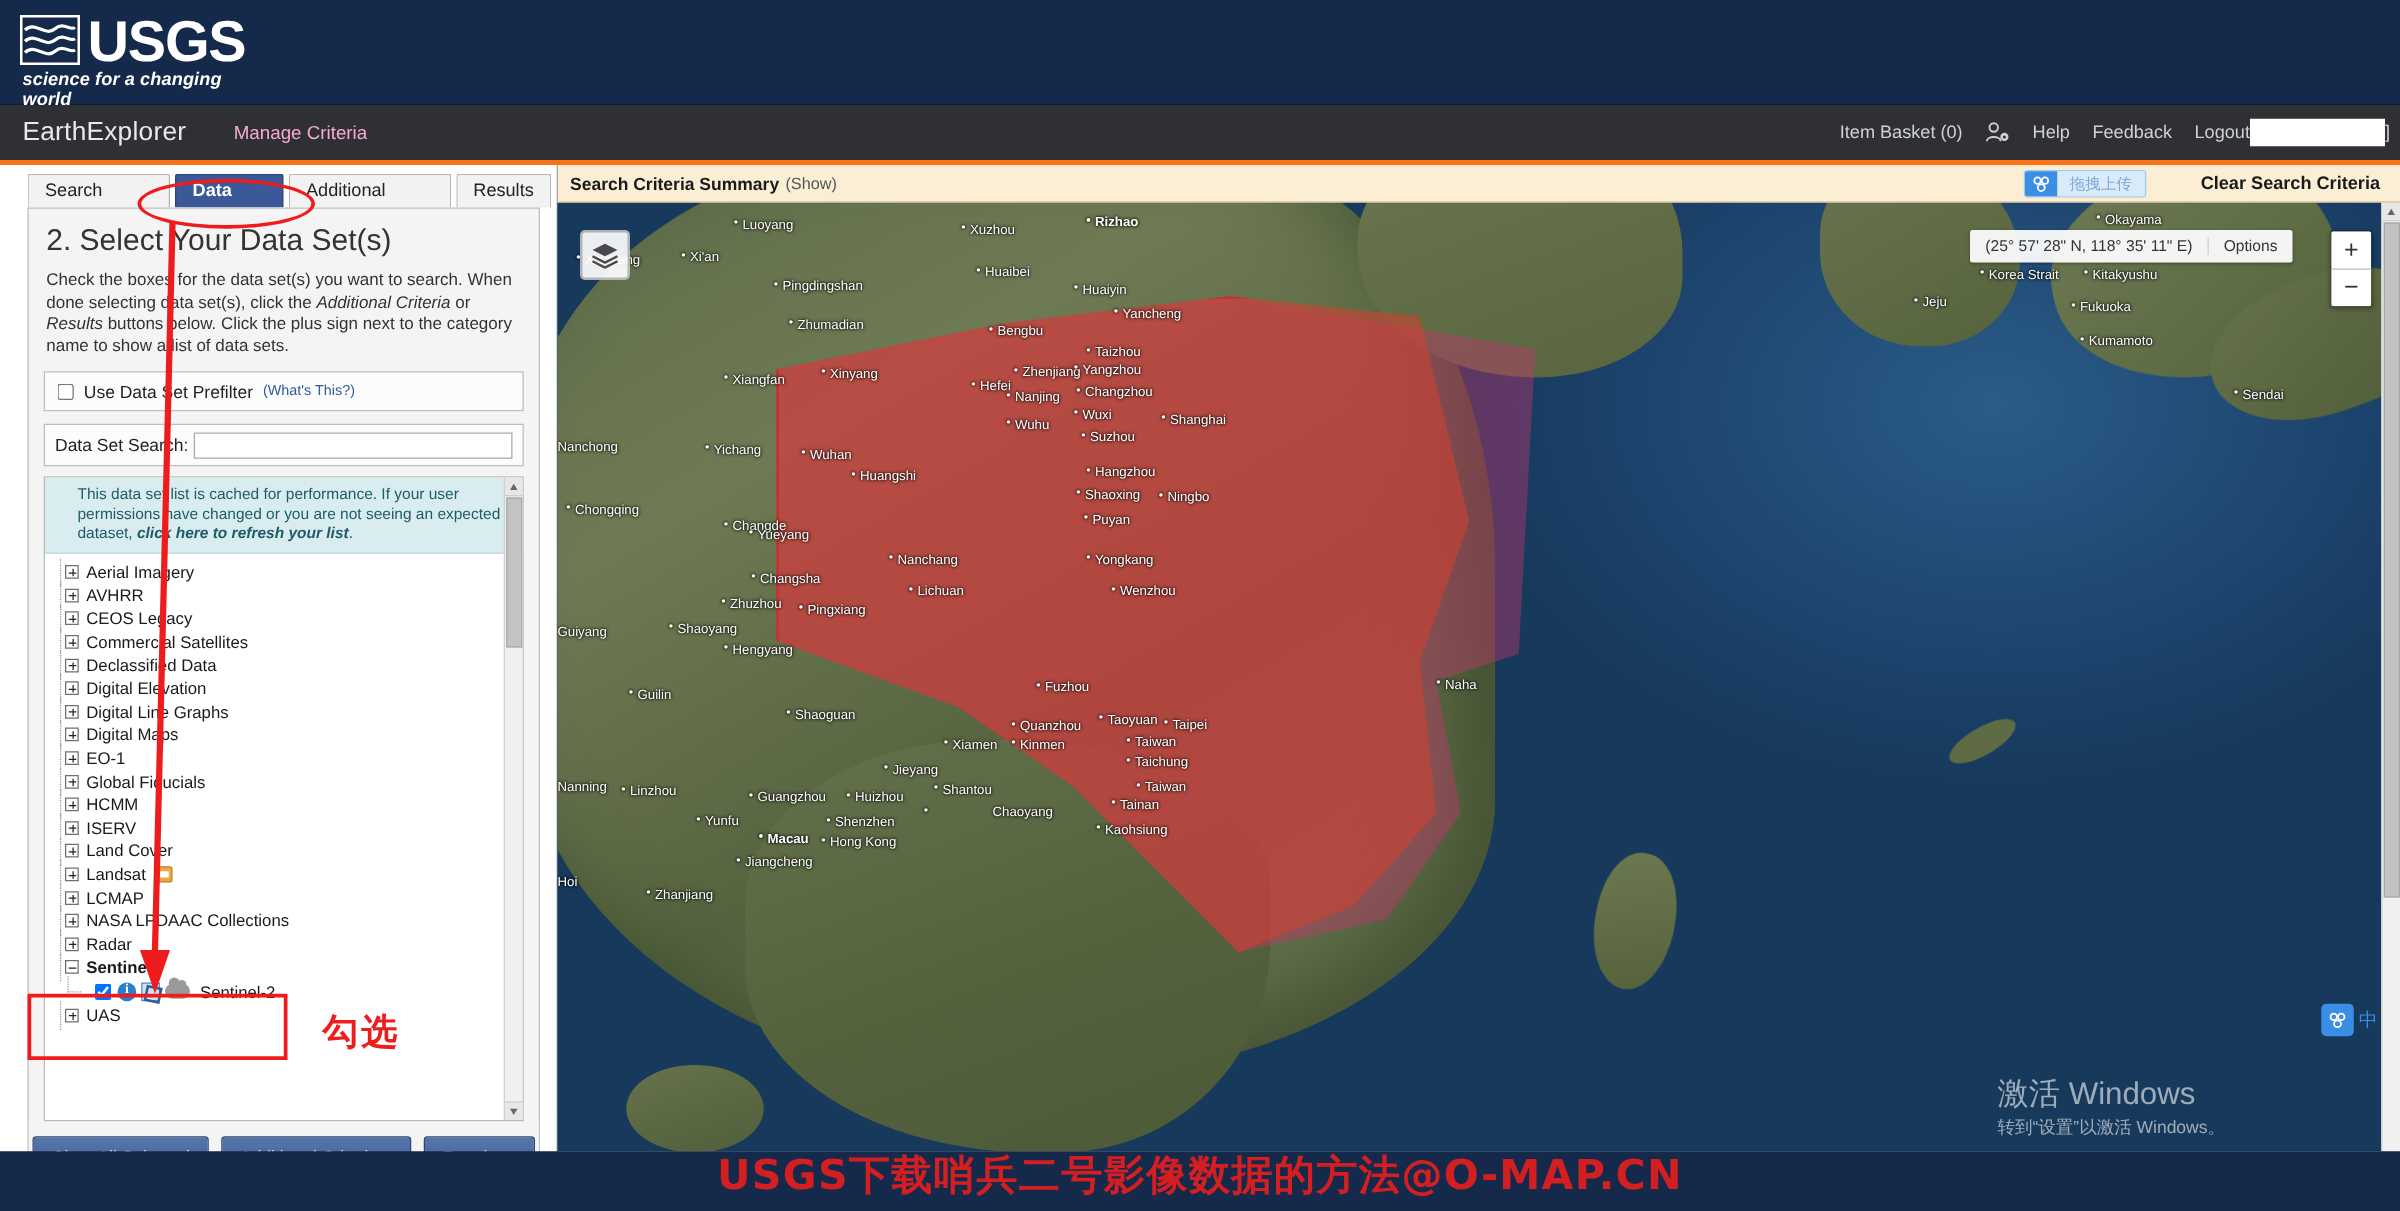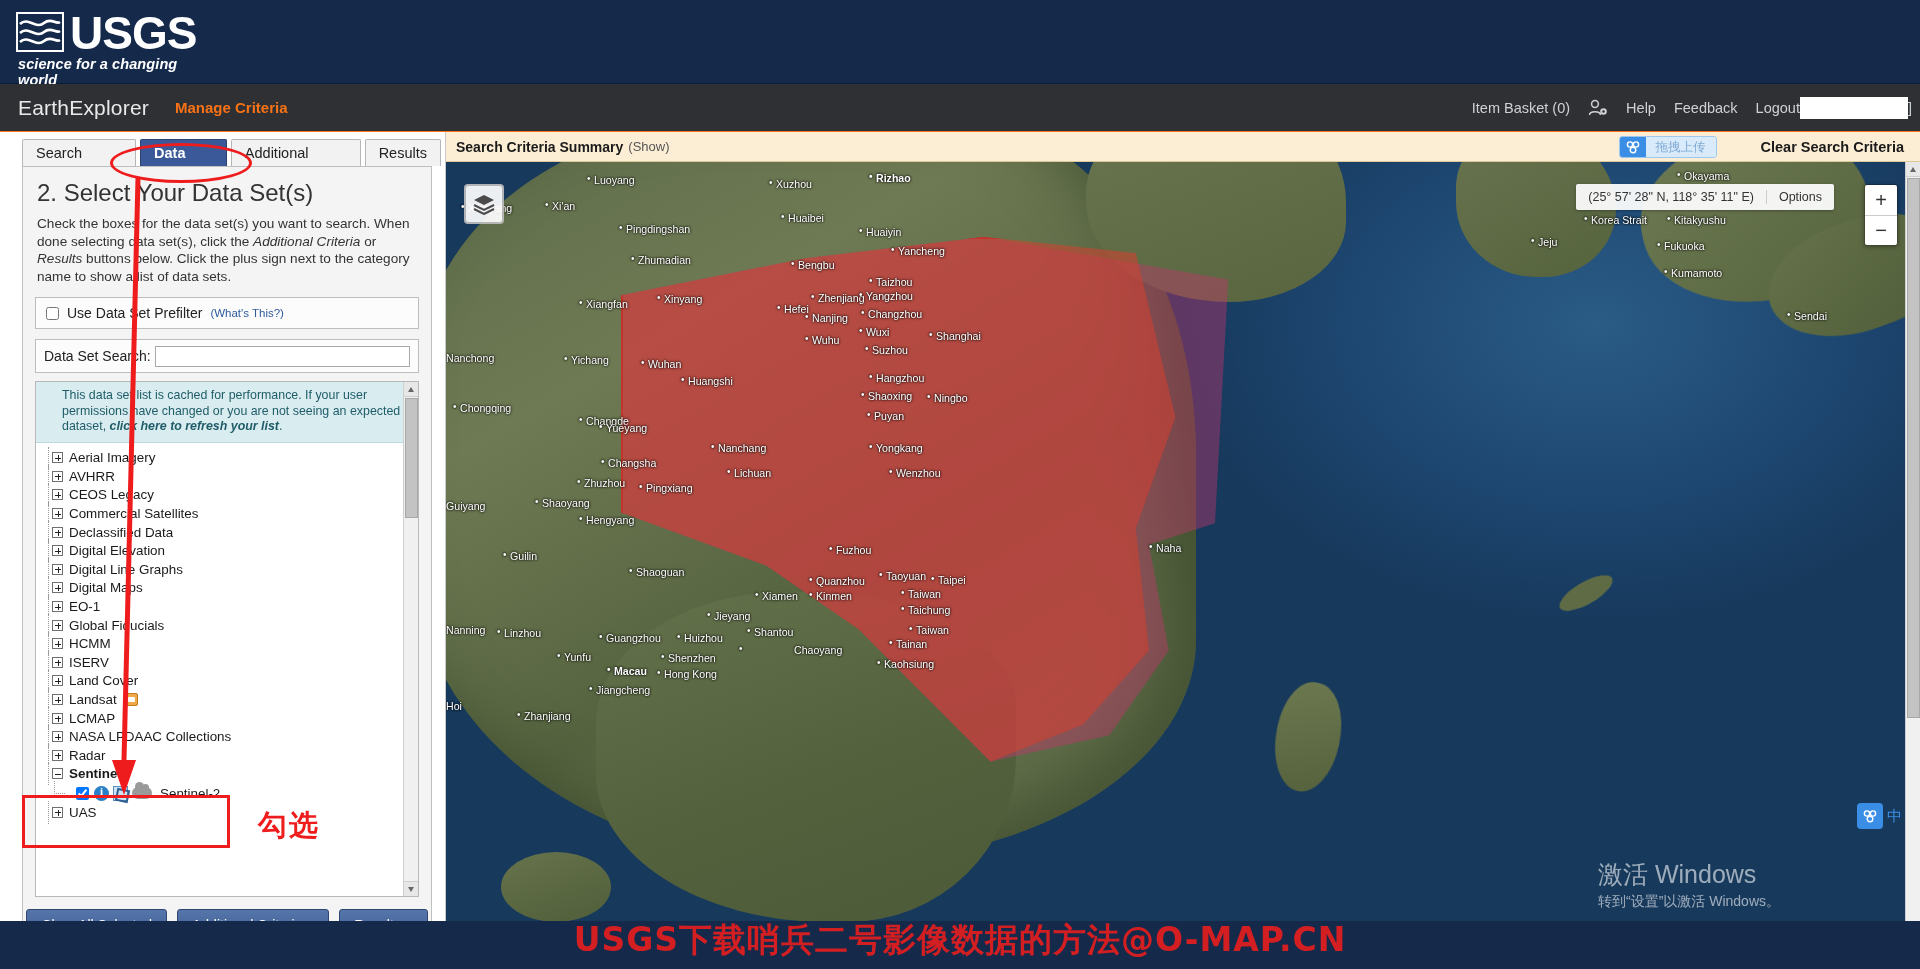--- a/index.html
+++ b/index.html
@@ -26,29 +26,29 @@
   }
   .usgs-tag {
     position: absolute; left: 2px; top: 46px;
     font-style: italic; font-weight: bold; font-size: 14.5px; color: #fff;
     letter-spacing: 0.1px;
   }
 
   
   .topnav {
     height: 48px; background: #2e3033; position: relative;
-    border-bottom: 1px solid #f97316;
+    border-bottom: 4px solid #f97316;
     display: flex; align-items: center;
   }
   .brand {
     color: #e9e9ea; font-size: 21px; margin-left: 18px; letter-spacing: 0.2px;
     cursor: pointer;
   }
   .navlink-left {
-    color: #f97316; font-size: 15px; margin-left: 26px; cursor: pointer; font-weight: bold;
+    color: #f9a8d4; font-size: 15px; margin-left: 38px; cursor: pointer;
   }
   .nav-right { margin-left: auto; display: flex; align-items: center; padding-right: 2px; }
   .nav-right .navitem {
     color: #cfd1d3; font-size: 14.5px; margin-right: 18px; cursor: pointer; white-space: nowrap;
   }
   .user-icon { margin-right: 18px; display: flex; align-items: center; cursor: pointer; }
   .logout-wrap { display: flex; align-items: center; margin-right: 6px; }
   .logout-label { color: #cfd1d3; font-size: 14.5px; cursor: pointer; }
   .redact-box { width: 108px; height: 22px; background: #fff; display: inline-block; }
   .bracket { color: #cfd1d3; font-size: 14.5px; }

